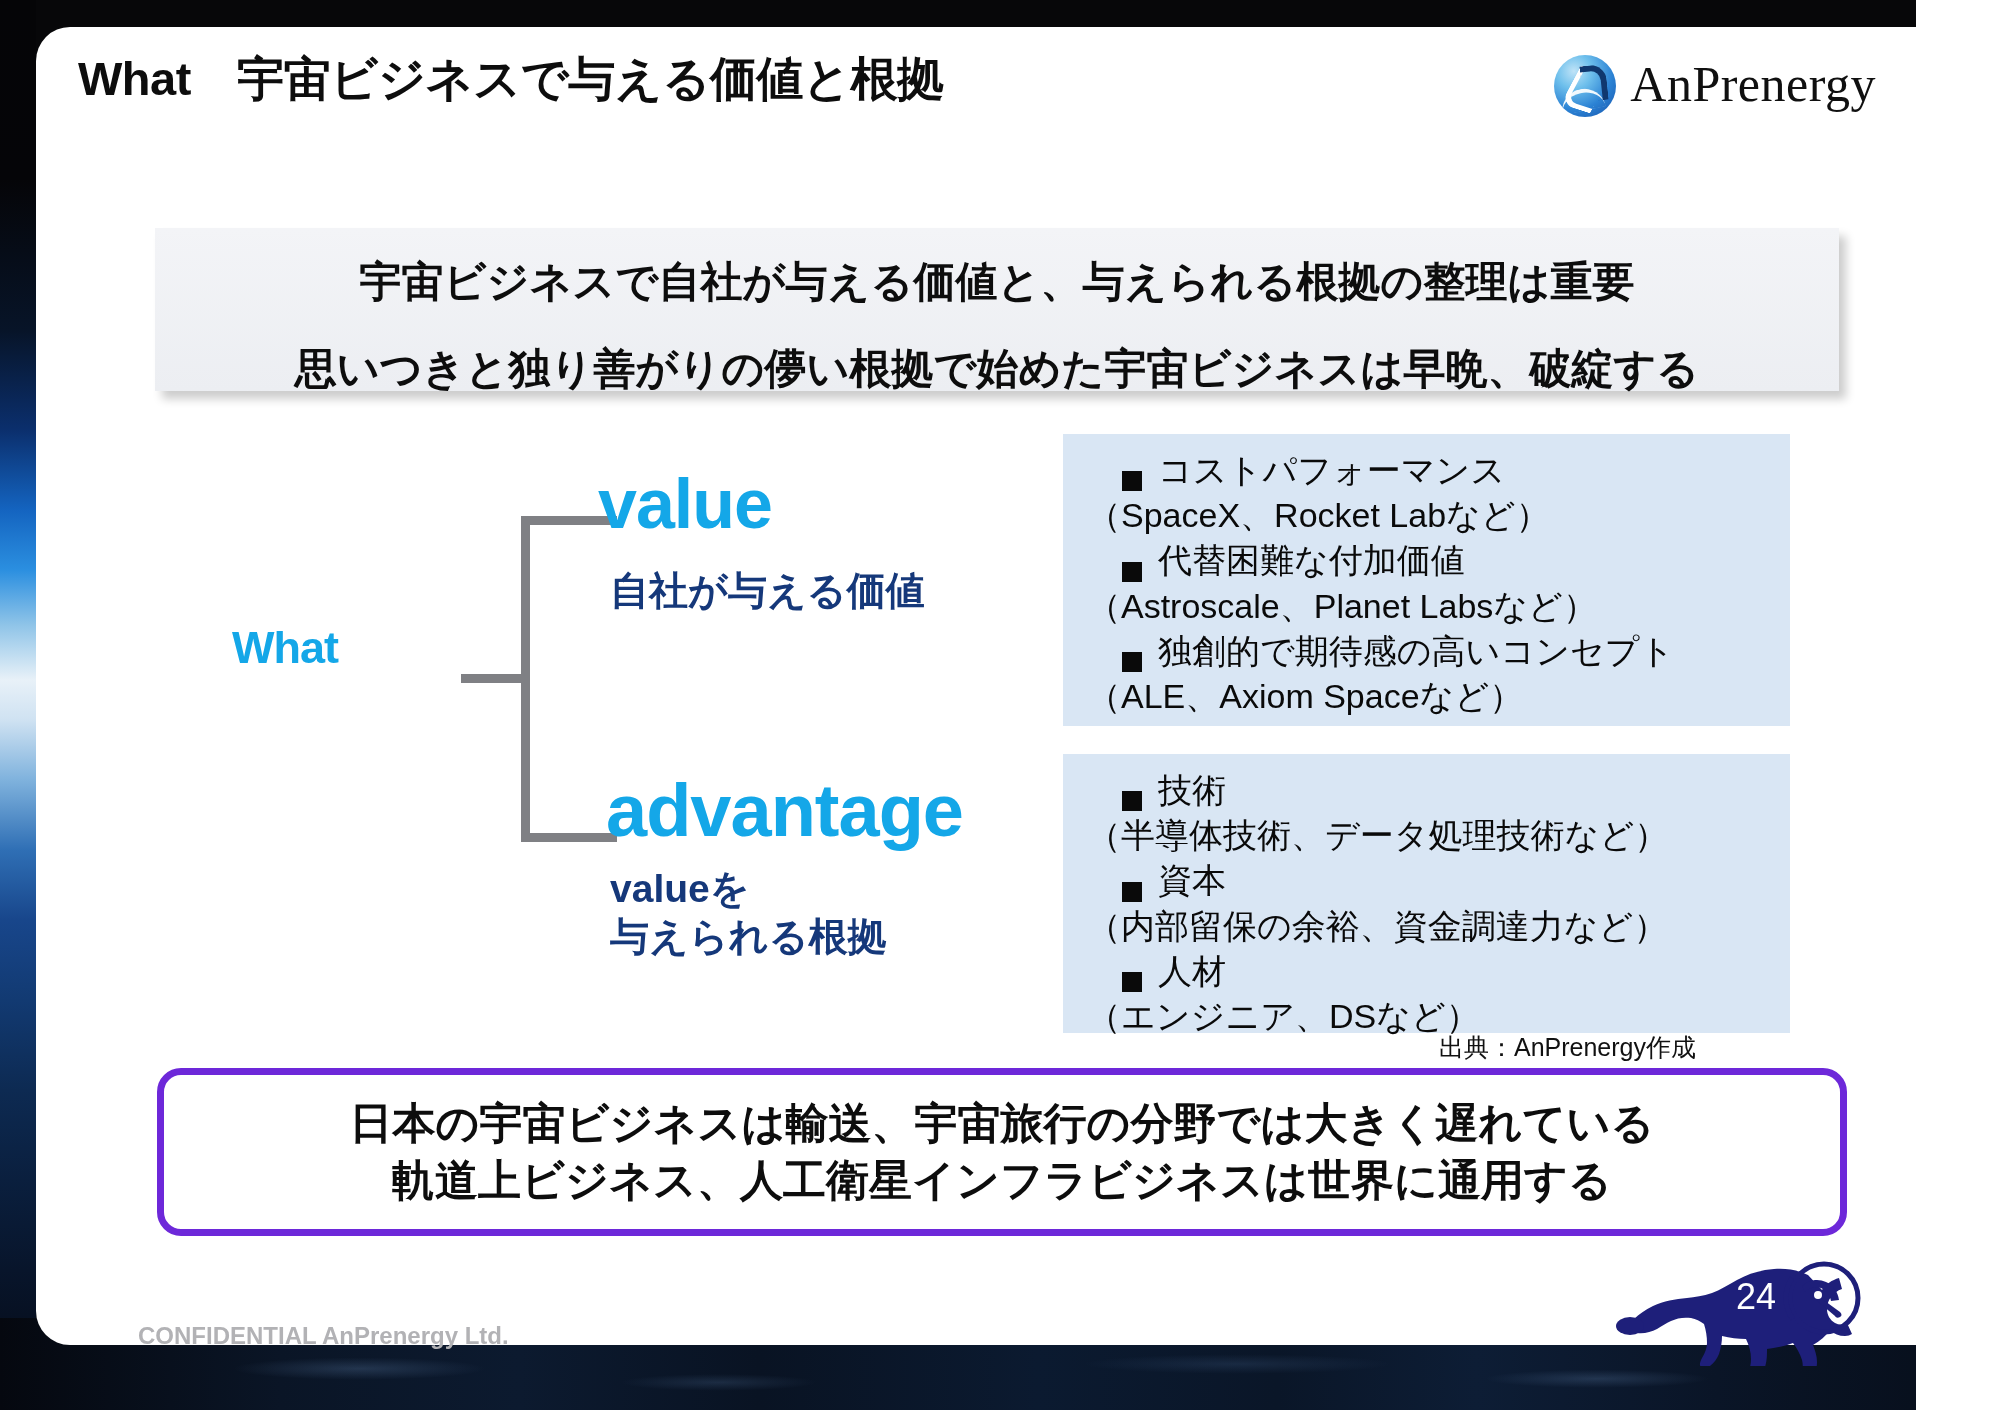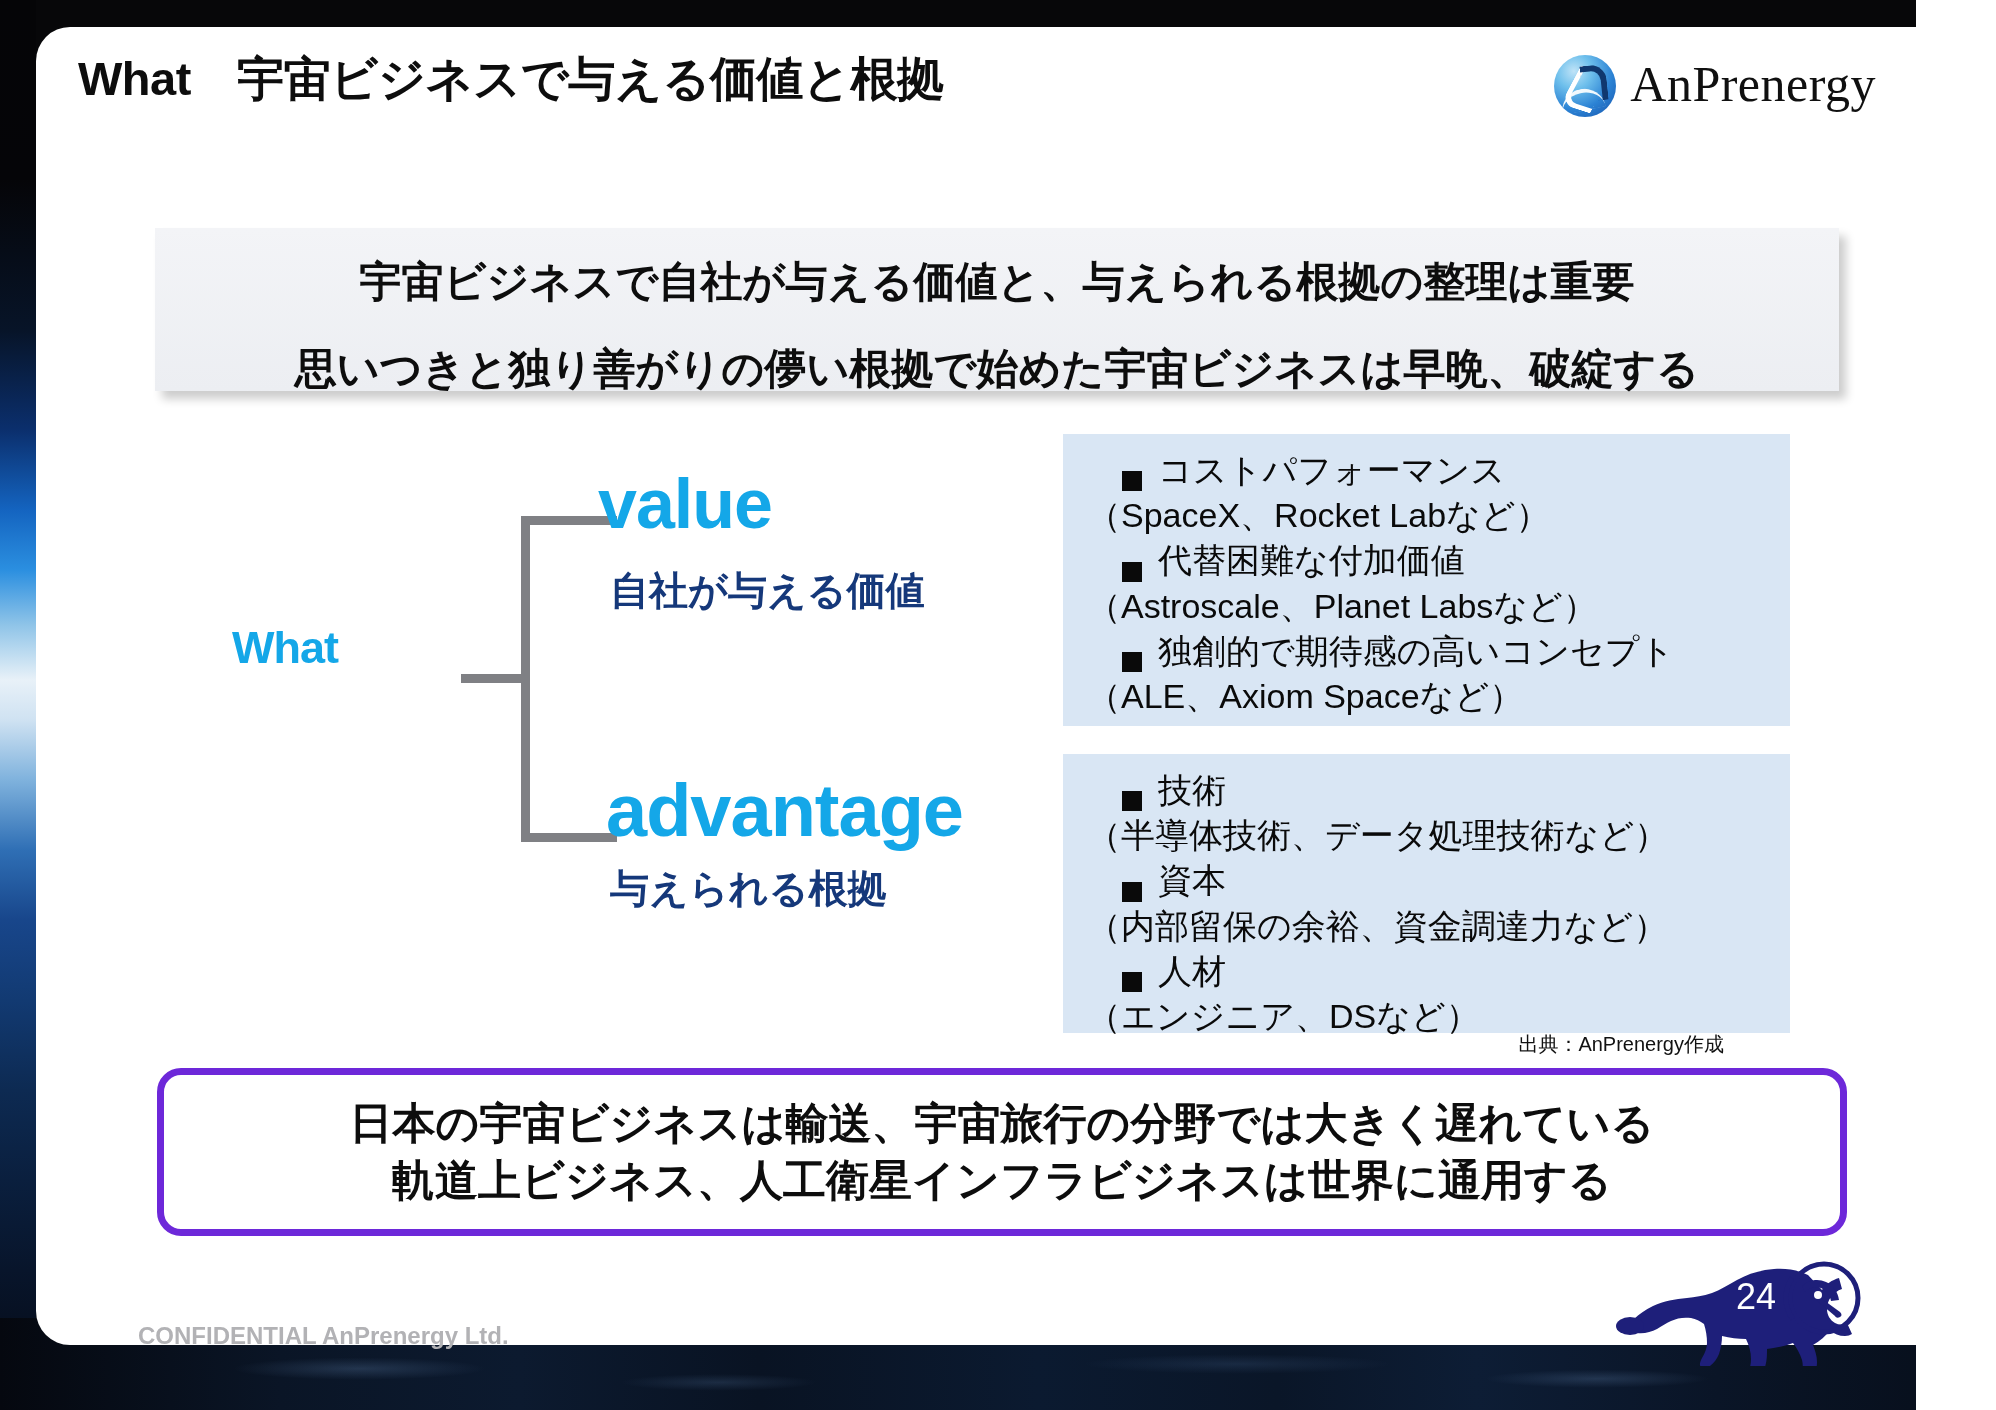--- a/index.html
+++ b/index.html
@@ -205,22 +205,22 @@
     position: relative; top: -2px;
   }
   .bl-note {
     font-size: 34px; color: #0a0a0a;
     line-height: 1.33; white-space: nowrap;
     padding-left: 2px;
   }
 
   .source-note {
     position: absolute;
-    right: 192px; top: 1031px;
-    font-size: 20px;
+    right: 220px; top: 1031px;
+    font-size: 25px;
     color: #111111;
     white-space: nowrap;
   }
 
   
   .msg-bottom {
     position: absolute;
     left: 157px; top: 1068px;
     width: 1690px; height: 168px;
     border: 7px solid #6d28d9;
@@ -289,20 +289,21 @@
   <div class="bracket-mid"></div>
   <div class="bracket-v"></div>
   <div class="bracket-top"></div>
   <div class="bracket-bot"></div>
 
   <div class="branch-title" id="value-title">value</div>
   <div class="branch-sub" id="value-sub">自社が与える価値</div>
 
   <div class="branch-title" id="adv-title">advantage</div>
   <div class="branch-sub" id="adv-sub">
+    <div>valueを</div>
     <div>与えられる根拠</div>
   </div>
 
   <div class="blue-box" id="box-value">
     <div class="bl-item">
       <div class="bl-head">
         <span class="bl-marker"></span>
         <span>コストパフォーマンス</span>
       </div>
       <div class="bl-note">（SpaceX、Rocket Labなど）</div>

